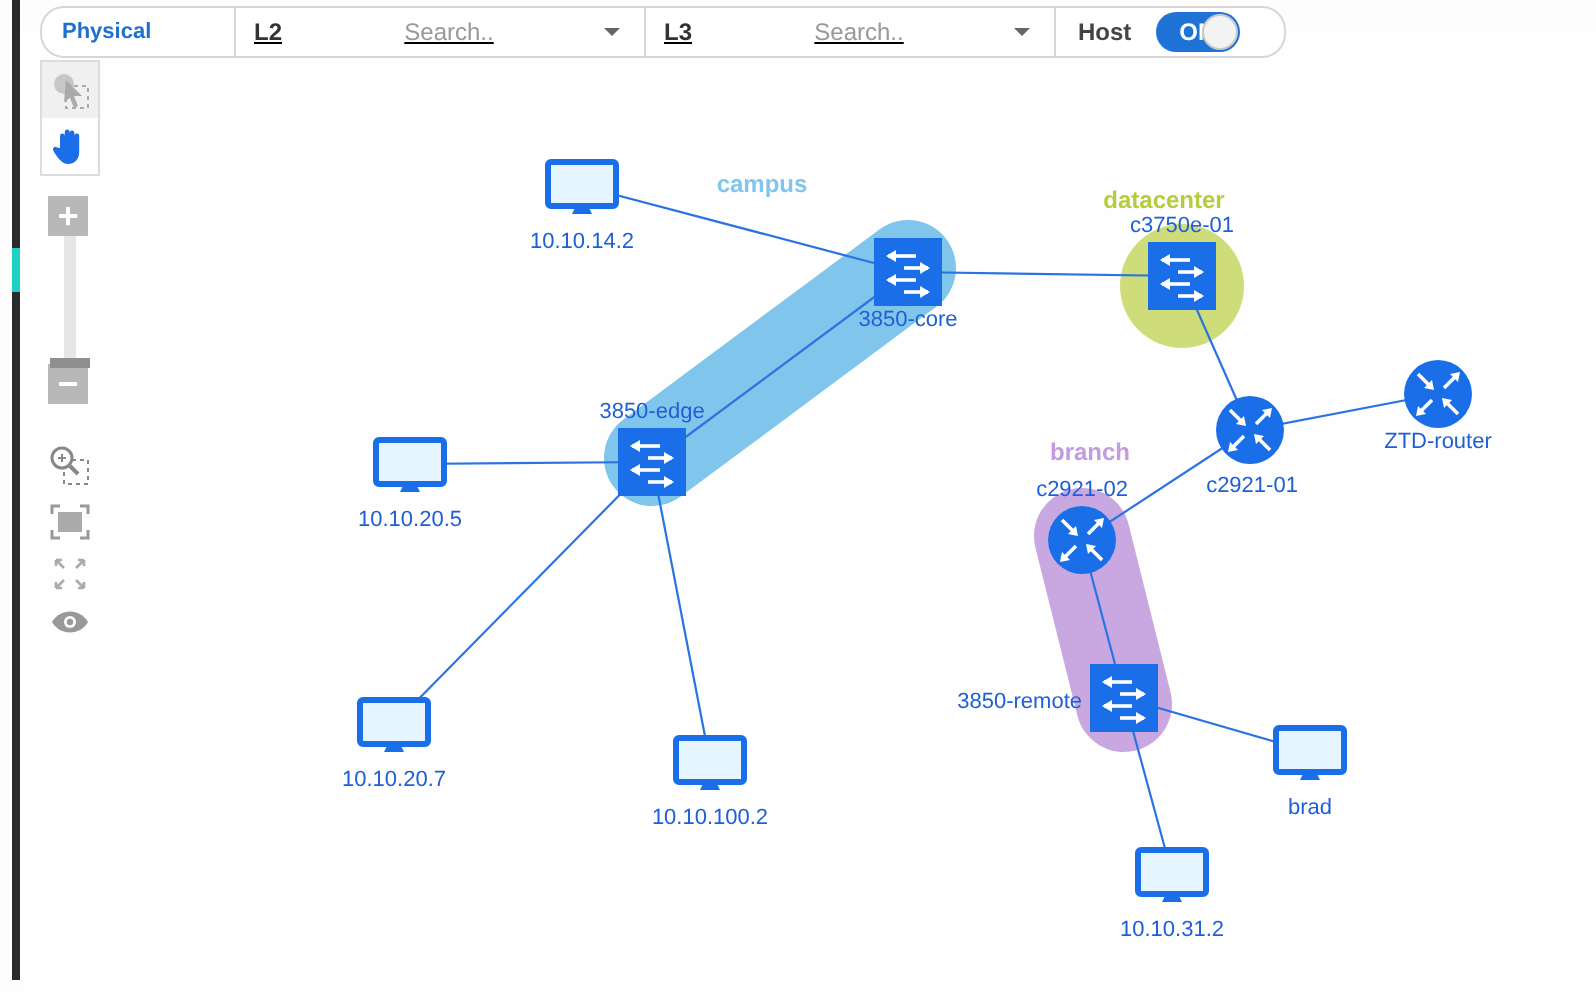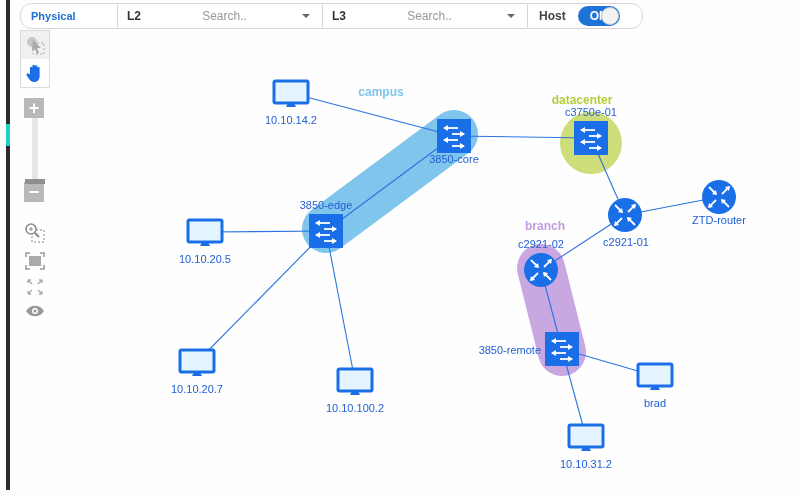--- a/index.html
+++ b/index.html
@@ -3,21 +3,21 @@
 <meta charset="utf-8">
 <style>
   html, body { margin:0; padding:0; }
   body { width:798px; height:496px; background:#fdfdfd; position:relative; overflow:hidden; font-family:"Liberation Sans", sans-serif; }
   .leftbar { position:absolute; left:6px; top:0; width:4px; height:490px; background:#2b2b2b; }
   .leftbar .accent { position:absolute; left:0; top:124px; width:4px; height:22px; background:#1fd1c4; }
   .canvas { position:absolute; left:10px; top:16px; width:788px; height:490px; background:#fefefe; }
   .toolbar { position:absolute; left:20px; top:3px; width:621px; height:24px; border:1px solid #d6d6d6; border-radius:12px; background:#fff; display:flex; align-items:center; font-size:12px; }
   .tb-cell { height:24px; display:flex; align-items:center; box-sizing:border-box; border-right:1px solid #d6d6d6; }
   .tb-physical { width:97px; padding-left:10px; color:#1f6fd1; font-weight:bold; font-size:11px; }
-  .tb-search { width:205px; padding-left:9px; padding-right:12px; justify-content:space-between; }
+  .tb-search { width:205px; padding-left:9px; padding-right:12px; justify-content:space-between;text-decoration:underline; }
   .tb-search .lbl { font-weight:bold; color:#333; margin-right:6px; }
   .tb-search .ph { color:#999; flex:1;text-align:center; }
   .tb-search .caret { width:0; height:0; border-left:4px solid transparent; border-right:4px solid transparent; border-top:4px solid #666; }
   .tb-host { border-right:none; padding-left:11px; font-weight:bold; color:#444; }
   .toggle { margin-left:12px; width:42px; height:20px; border-radius:10px; background:#1f73d6; position:relative; }
   .toggle .on { position:absolute; left:12px; top:3px; color:#fff; font-weight:bold; font-size:12px; }
   .toggle .knob { position:absolute; right:1px; top:1px; width:18px; height:18px; border-radius:50%; background:#f3f3f3; border:1px solid #c9c9c9; box-sizing:border-box; }
   .tools { position:absolute; left:20px; top:30px; }
   .modebox { width:30px; height:58px; background:#f0f0f0; border:1px solid #dcdcdc; box-sizing:border-box; }
   .modebtn { width:28px; height:28px; display:flex; align-items:center; justify-content:center; }

